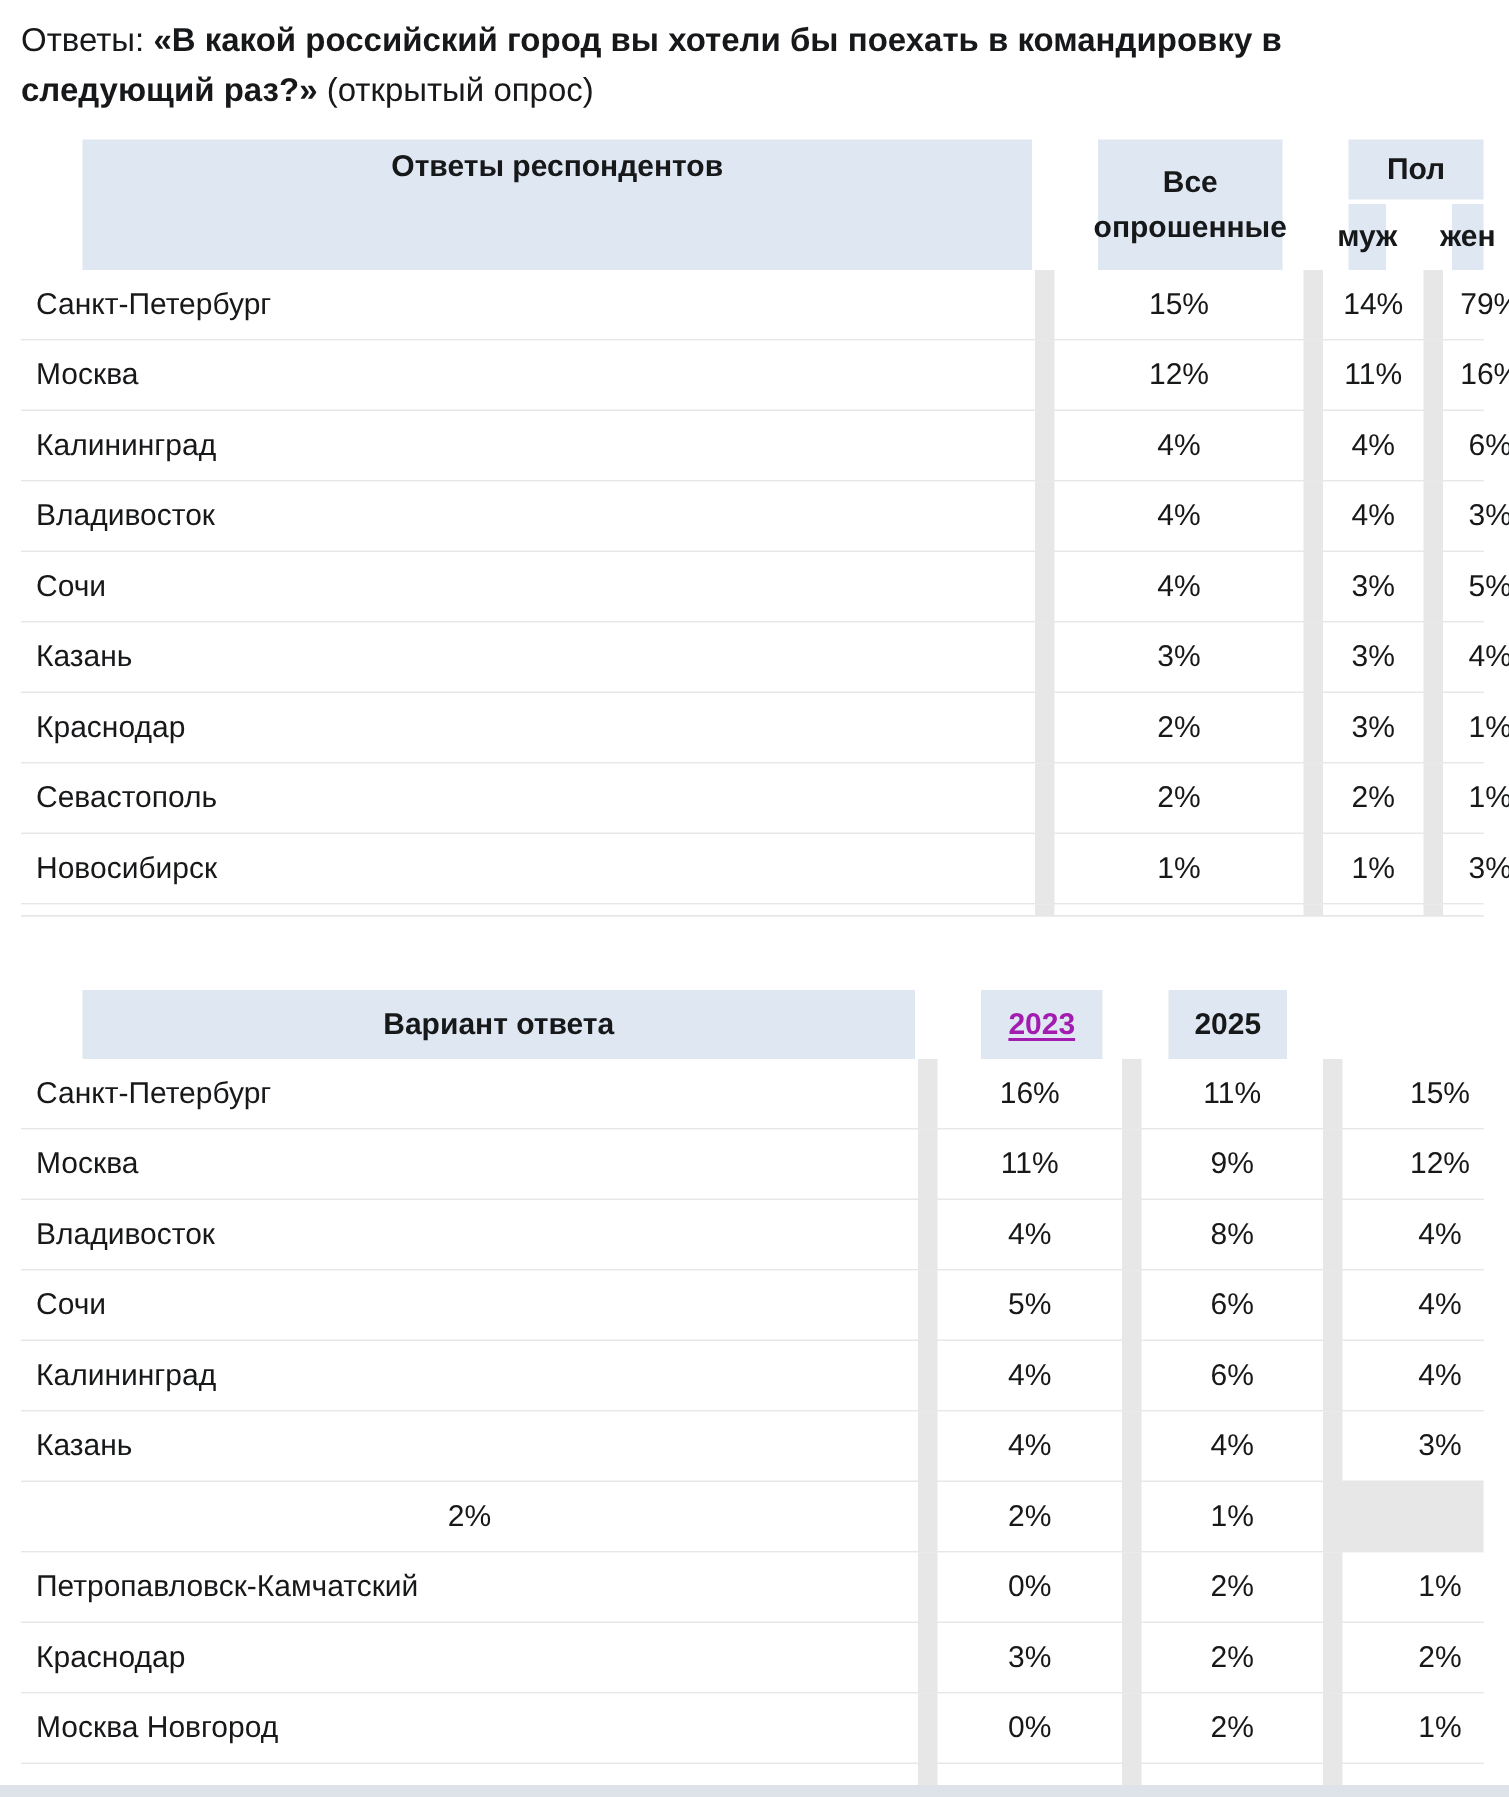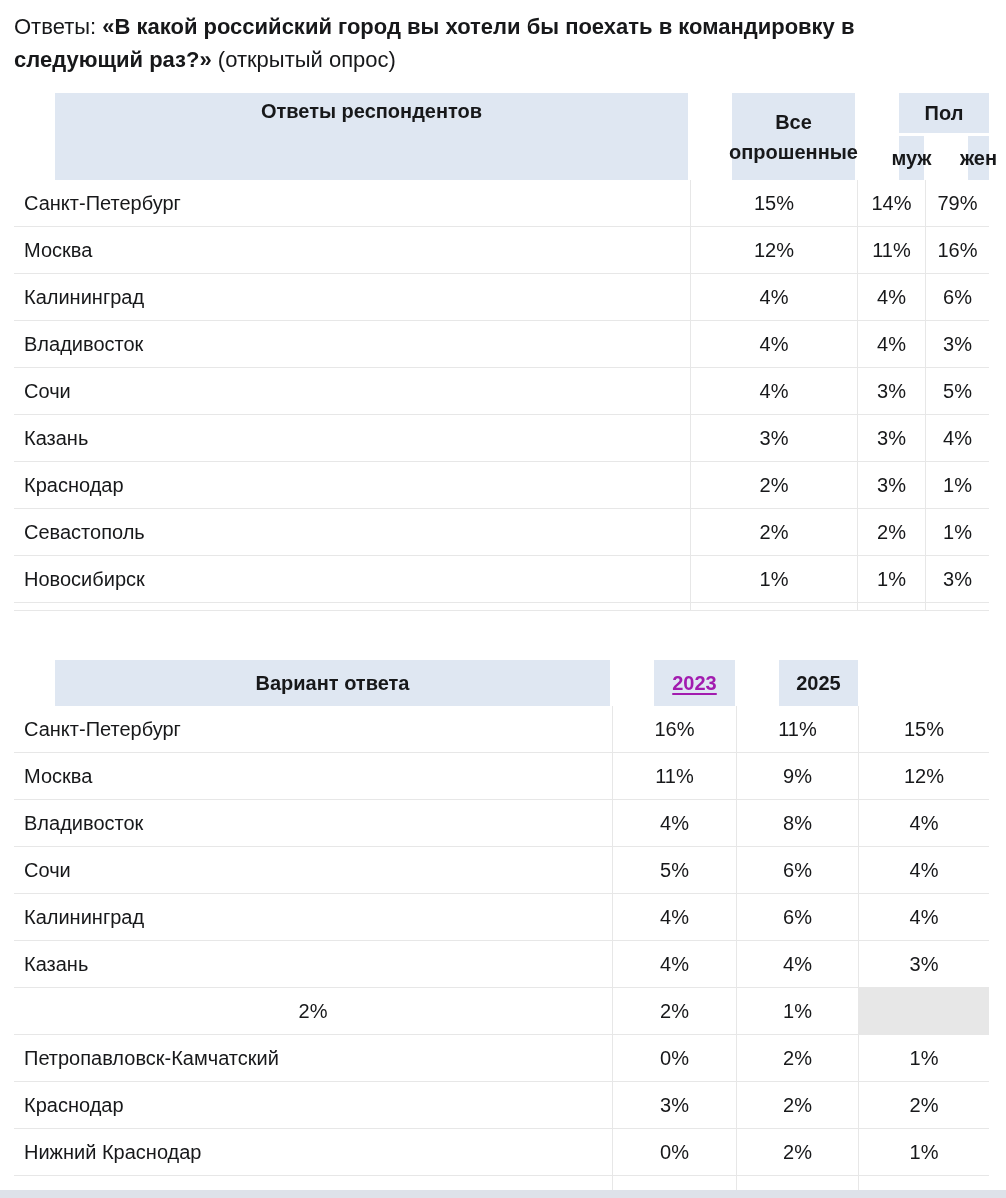--- a/index.html
+++ b/index.html
@@ -42,21 +42,21 @@
   .hc-female  { grid-area: 2 / 4 / 3 / 5; }
   .year-link {
     color: #a21caf;
     text-decoration: underline;
     text-underline-offset: 3px;
     cursor: pointer;
   }
 
   
   .trow {
-    display: grid; column-gap: 1px;
+    display: grid; column-gap: 13px;
     background: #e7e7e7;
     border-bottom: 1px solid #e7e7e7;
   }
   .t1-cols { grid-template-columns: 676px 166px 67px 63px; }
   .t2-cols { grid-template-columns: 598px 123px 121px 130px; }
   .tcell {
     background: #ffffff; height: 46px;
     display: flex; align-items: center;
     font-size: 20px;
   }
@@ -211,21 +211,21 @@
         <div class="tcell tcell-value">2%</div>
         <div class="tcell tcell-value">1%</div>
       </div>
       <div class="trow t2-cols">
         <div class="tcell tcell-label">Краснодар</div>
         <div class="tcell tcell-value">3%</div>
         <div class="tcell tcell-value">2%</div>
         <div class="tcell tcell-value">2%</div>
       </div>
       <div class="trow t2-cols">
-        <div class="tcell tcell-label">Нижний Краснодар</div>
+        <div class="tcell tcell-label">Москва Новгород</div>
         <div class="tcell tcell-value">0%</div>
         <div class="tcell tcell-value">2%</div>
         <div class="tcell tcell-value">1%</div>
       </div>
     </div>
   <div class="trow t2-cols partial partial-b">
     <div class="pcell"></div>
     <div class="pcell"></div>
     <div class="pcell"></div>
     <div class="pcell"></div>

